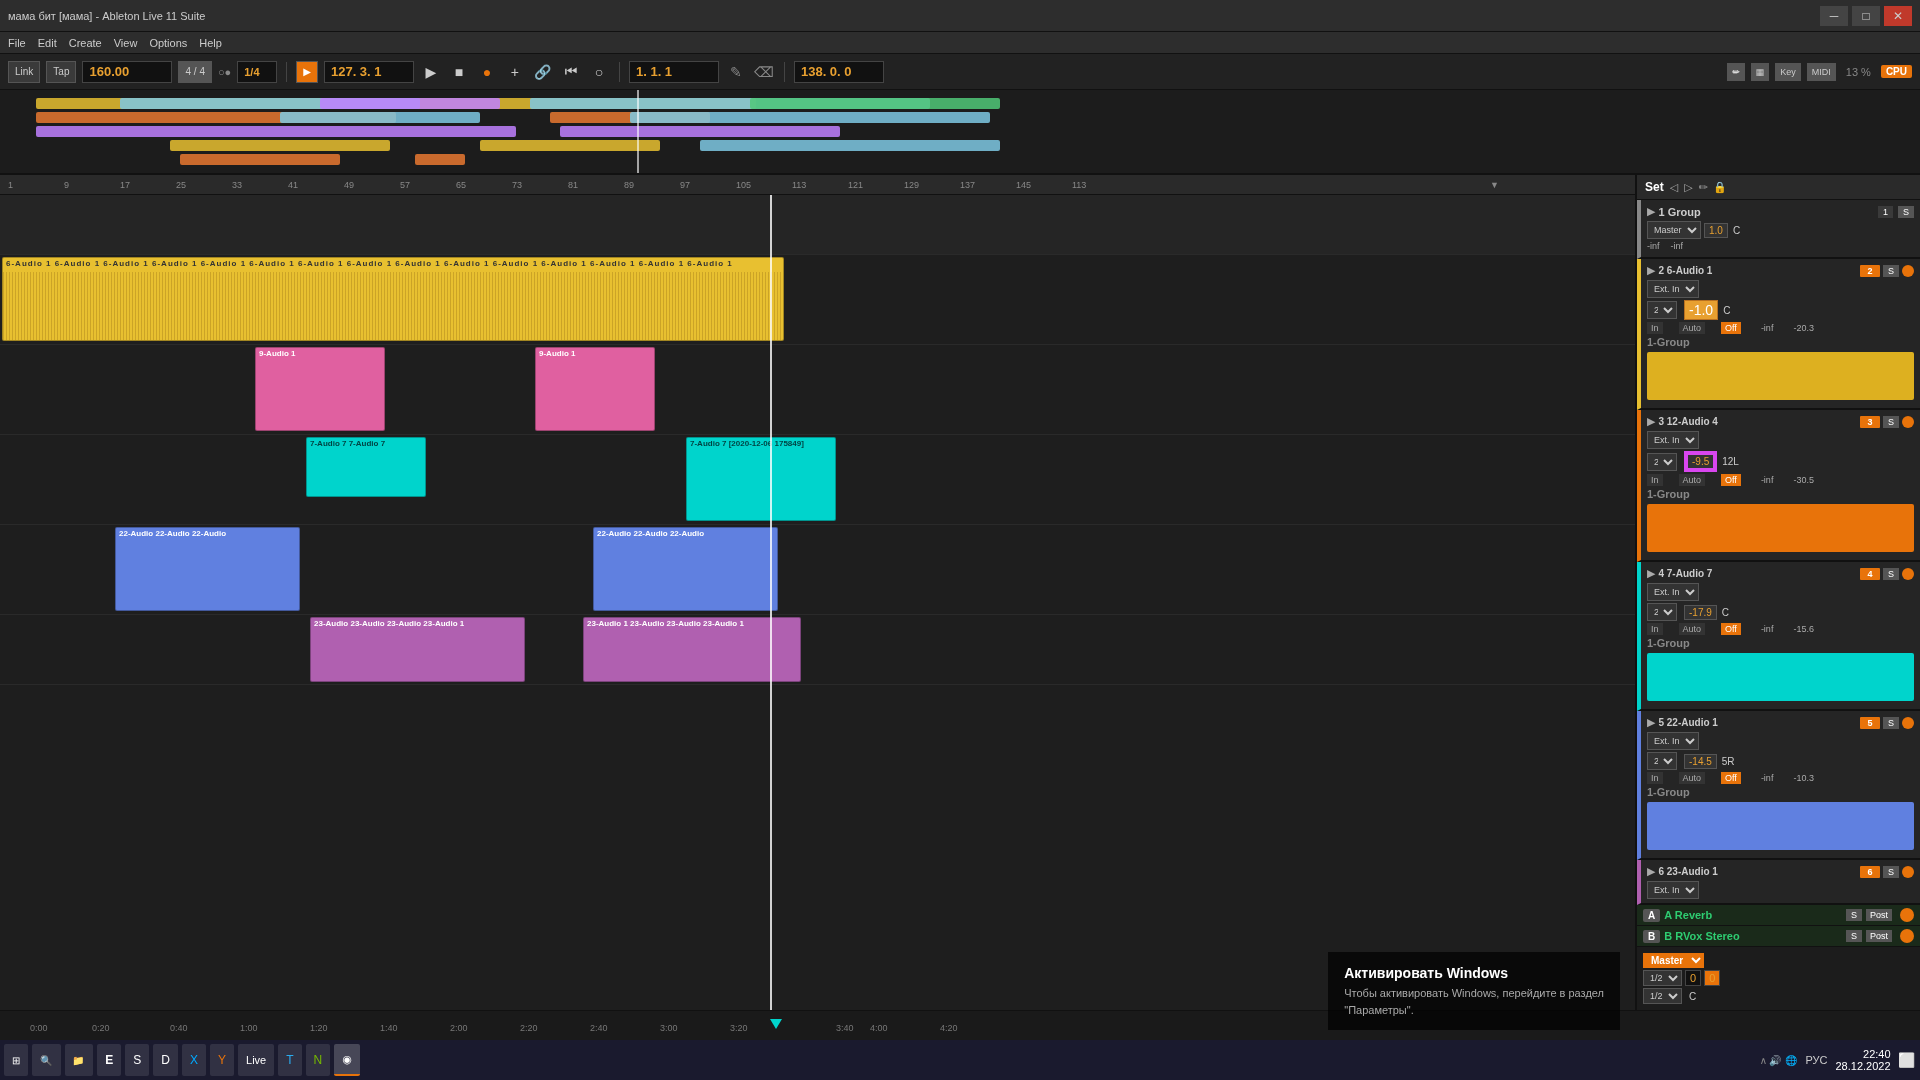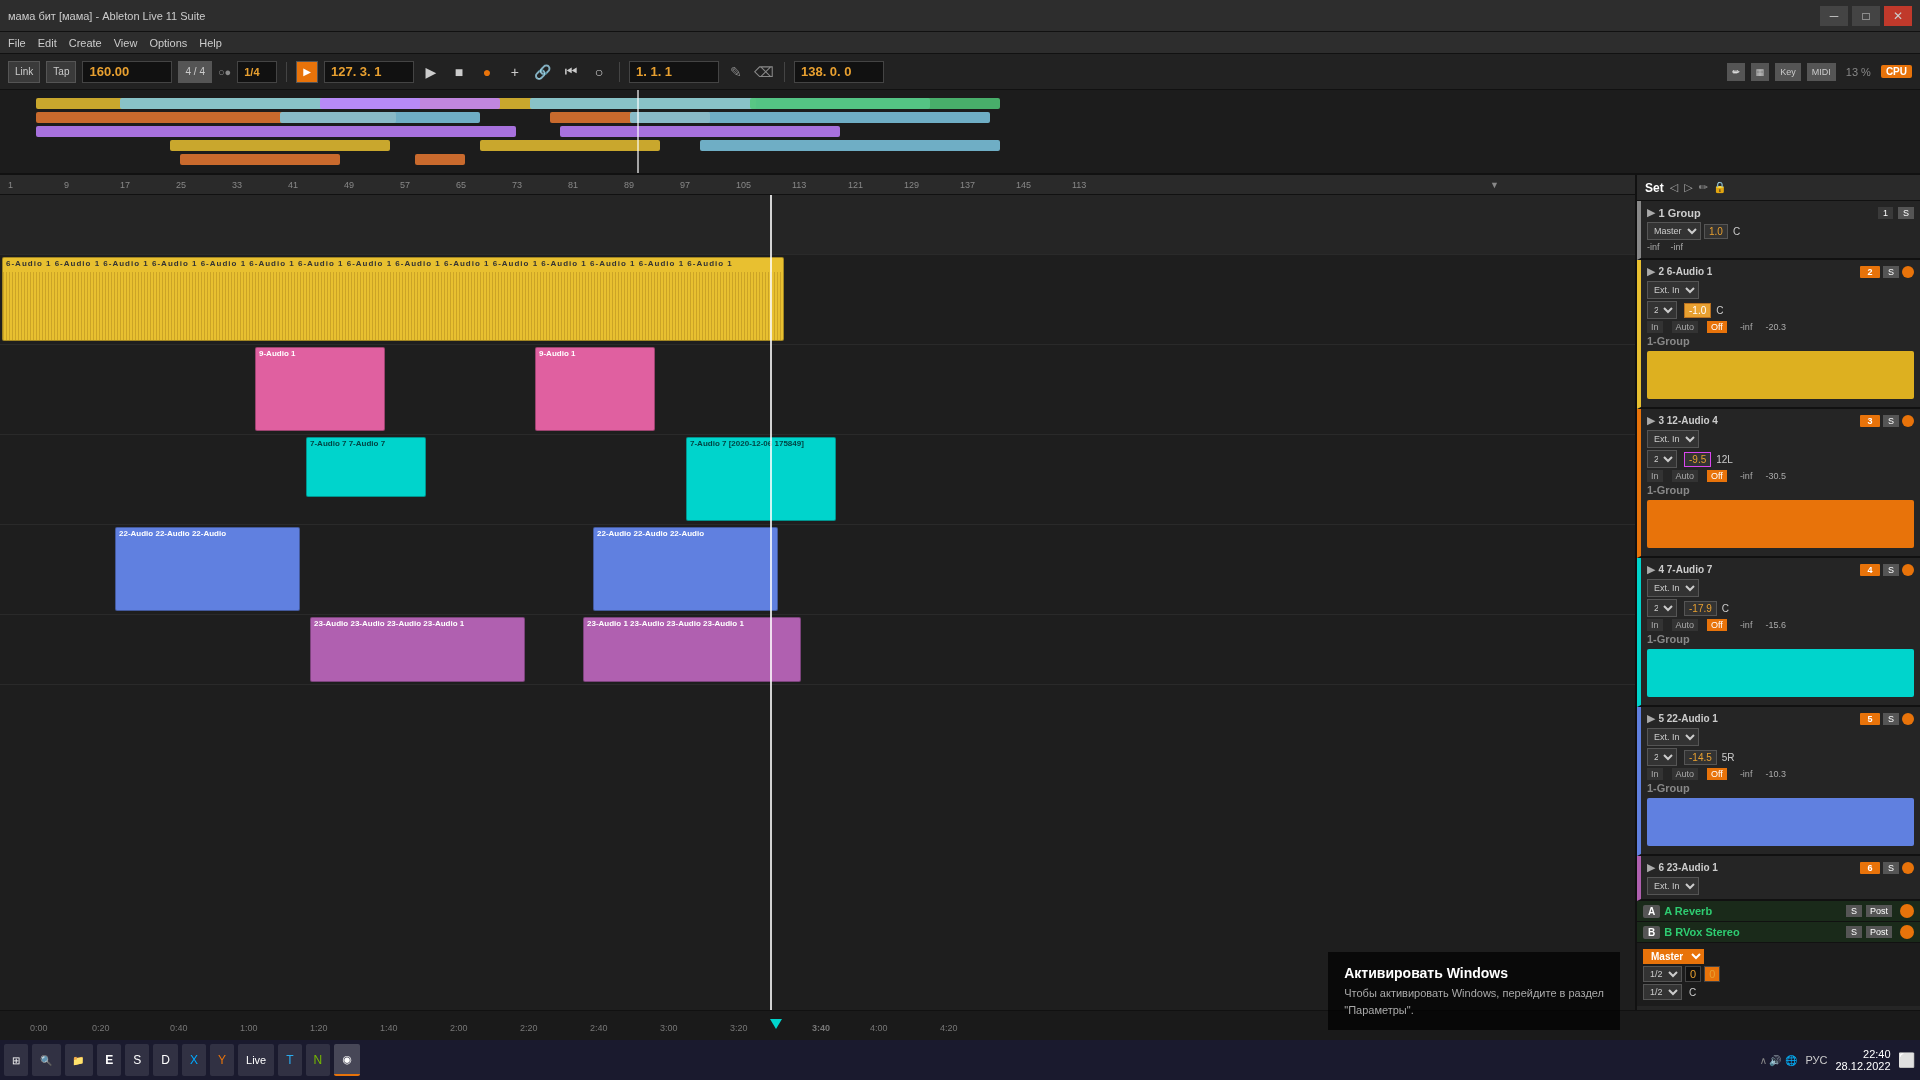--- a/index.html
+++ b/index.html
@@ -141,21 +141,21 @@
     .mixer-strip {
       border-bottom: 2px solid #111;
       padding: 5px 6px 4px;
     }
     .strip-header { display: flex; align-items: center; gap: 3px; margin-bottom: 3px; }
     .strip-num { background: #e8730a; color: #fff; font-size: 9px; font-weight: bold; width: 20px; text-align: center; padding: 1px 0; border-radius: 1px; }
     .strip-s { background: #555; color: #fff; font-size: 9px; width: 16px; text-align: center; padding: 1px 0; cursor: pointer; }
     .strip-dot { width: 12px; height: 12px; background: #555; border-radius: 50%; }
     .strip-dot.on { background: #e8730a; }
     .strip-select { background: #333; border: 1px solid #555; color: #ccc; font-size: 9px; height: 18px; padding: 0 2px; }
-    .in-auto-row { display: flex; align-items: center; gap: 9px; font-size: 9px; color: #888; }
+    .in-auto-row { display: flex; align-items: center; gap: 16px; font-size: 9px; color: #888; }
     .btn-in { background: #333; color: #aaa; font-size: 9px; padding: 1px 4px; cursor: pointer; }
     .btn-auto { background: #333; color: #aaa; font-size: 9px; padding: 1px 4px; cursor: pointer; }
     .btn-off { background: #e8730a; color: #fff; font-size: 9px; padding: 1px 4px; cursor: pointer; }
     .group-label { color: #888; font-size: 11px; font-weight: bold; }
     .color-swatch { width: 100%; border-radius: 2px; }
 
     .post-btn { background: #555; color: #fff; font-size: 9px; padding: 1px 4px; cursor: pointer; }
   </style>
 </head>
 <body>
@@ -347,21 +347,21 @@
         <span class="strip-num">2</span>
         <span class="strip-s">S</span>
         <span class="strip-dot on"></span>
       </div>
       <div class="fader-row">
         <select class="strip-select"><option>Ext. In</option></select>
         <span style="flex:1;"></span>
       </div>
       <div class="fader-row">
         <select class="strip-select" style="width:30px;"><option>2</option></select>
-        <span style="color:#e8a030;font-size:10px;background:#e8a030;padding:1px 4px;border:1px solid #b87020;color:#fff;margin-left:4px;">-1.0</span>
+        <span style="color:#e8a030;font-size:14px;background:#e8a030;padding:1px 4px;border:1px solid #b87020;color:#fff;margin-left:4px;">-1.0</span>
         <span style="color:#ccc;font-size:10px;margin-left:2px;">C</span>
       </div>
       <div class="in-auto-row">
         <span class="btn-in">In</span>
         <span class="btn-auto">Auto</span>
         <span class="btn-off">Off</span>
         <span style="color:#aaa;font-size:9px;margin-left:4px;">-inf</span>
         <span style="color:#aaa;font-size:9px;margin-left:4px;">-20.3</span>
       </div>
       <div class="fader-row">
@@ -376,21 +376,21 @@
         <span style="font-size:10px;color:#ccc;font-weight:bold;flex:1;">3 12-Audio 4</span>
         <span class="strip-num">3</span>
         <span class="strip-s">S</span>
         <span class="strip-dot on"></span>
       </div>
       <div class="fader-row">
         <select class="strip-select"><option>Ext. In</option></select>
       </div>
       <div class="fader-row">
         <select class="strip-select" style="width:30px;"><option>2</option></select>
-        <span style="color:#e8a030;font-size:10px;background:#333;padding:1px 4px;border:1px solid #d946ef;margin-left:4px;">-9.5</span>
+        <span style="color:#e8a030;font-size:10px;background:#333;padding:1px 4px;border:4px solid #d946ef;margin-left:4px;">-9.5</span>
         <span style="color:#ccc;font-size:10px;margin-left:2px;">12L</span>
       </div>
       <div class="in-auto-row">
         <span class="btn-in">In</span>
         <span class="btn-auto">Auto</span>
         <span class="btn-off">Off</span>
         <span style="color:#aaa;font-size:9px;margin-left:4px;">-inf</span>
         <span style="color:#aaa;font-size:9px;margin-left:4px;">-30.5</span>
       </div>
       <div class="fader-row">
@@ -513,21 +513,21 @@
   <div class="time-mark" style="left:92px;text-align:center;">0:20</div>
   <div class="time-mark" style="left:170px;">0:40</div>
   <div class="time-mark" style="left:240px;">1:00</div>
   <div class="time-mark" style="left:310px;">1:20</div>
   <div class="time-mark" style="left:380px;">1:40</div>
   <div class="time-mark" style="left:450px;">2:00</div>
   <div class="time-mark" style="left:520px;">2:20</div>
   <div class="time-mark" style="left:590px;">2:40</div>
   <div class="time-mark" style="left:660px;">3:00</div>
   <div class="time-mark" style="left:730px;">3:20</div>
-  <div class="time-mark" style="left:812px;font-weight:bold;">3:40</div>
+  <div class="time-mark" style="left:836px;">3:40</div>
   <div class="time-mark" style="left:870px;">4:00</div>
   <div class="time-mark" style="left:940px;">4:20</div>
 
   <div style="position:absolute;left:770px;top:8px;width:0;height:0;border-left:6px solid transparent;border-right:6px solid transparent;border-top:10px solid #00d4cc;"></div>
 </div>
 
 <div id="statusbar">
   <button style="background:none;border:none;color:#aaa;font-size:14px;cursor:pointer;">▶</button>
   <span class="status-text">Insert Mark 127.3.1 (Time: 3:09:750)</span>
   <span style="flex:1;"></span>

